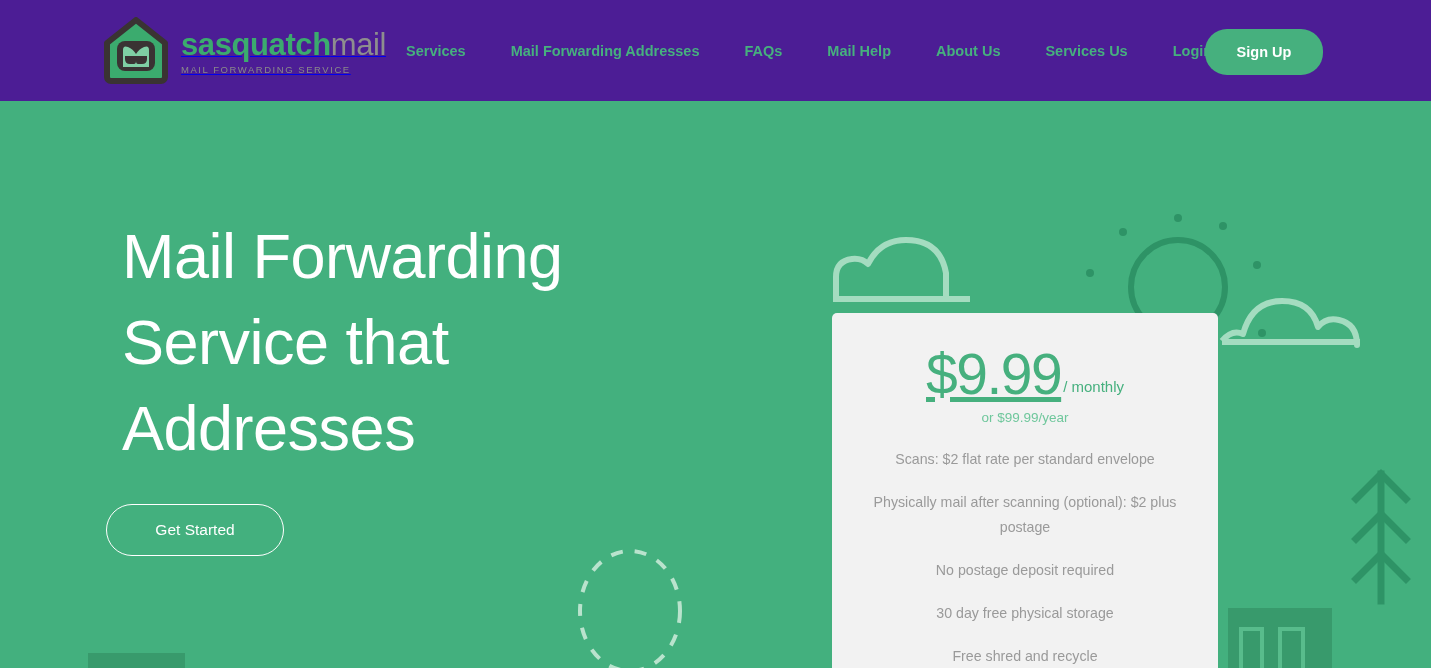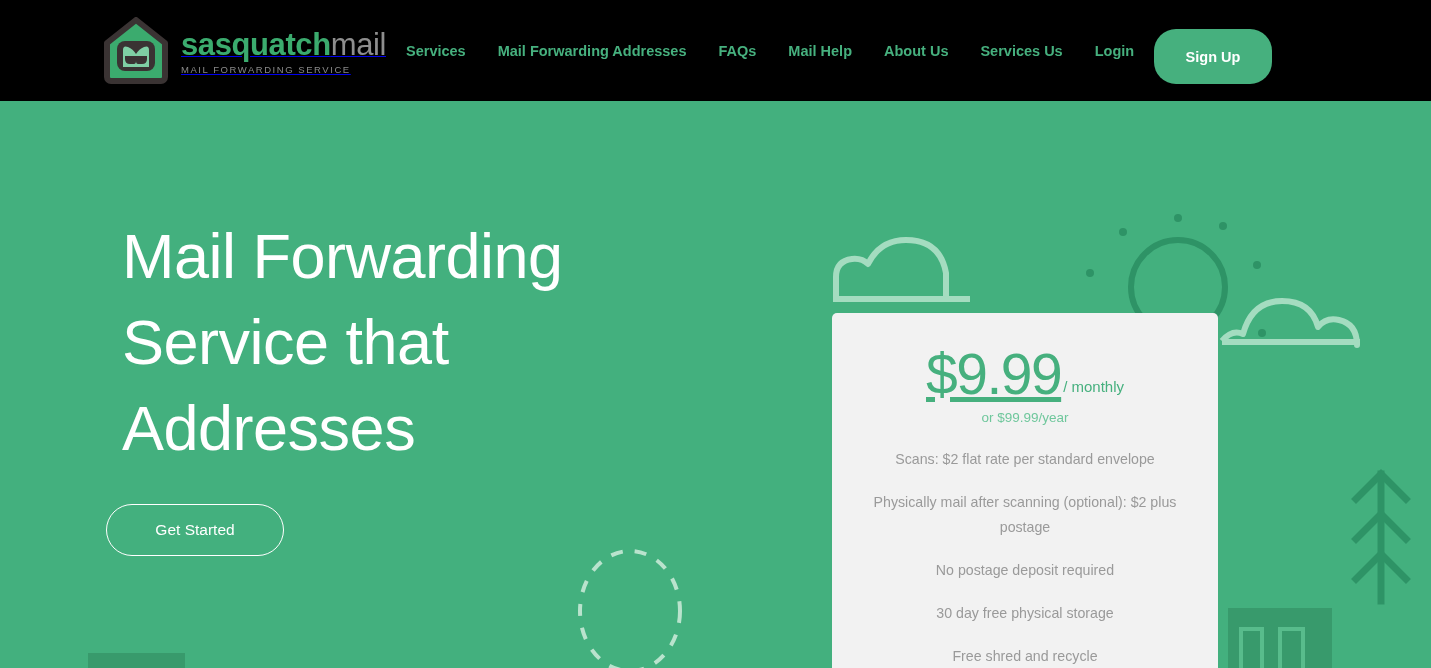--- a/index.html
+++ b/index.html
@@ -10,21 +10,21 @@
     overflow: hidden;
     font-family: "Liberation Sans", sans-serif;
     background: #ffffff;
   }
   .page { position: relative; width: 1431px; height: 668px; overflow: hidden; }
 
   
   .header {
     position: absolute; top: 0; left: 0;
     width: 1431px; height: 101px;
-    background: #000000;
+    background: #4c1d95;
     display: flex; align-items: center;
     z-index: 30;
   }
   .logo-wrap {
     position: absolute; left: 102px; top: 17px;
     display: flex; align-items: center; gap: 11px;
   }
   .logo-mark { width: 68px; height: 68px; display: block; }
   .logo-text-block { padding-top: 2px; }
   .logo-word {
@@ -32,30 +32,30 @@
     white-space: nowrap;
   }
   .logo-word .b { color: #3bab6e; font-weight: 700; }
   .logo-word .l { color: #8e8e8e; font-weight: 400; }
   .logo-tag {
     font-size: 9.5px; color: #8a8a8a; letter-spacing: 1.55px;
     margin-top: 3px; white-space: nowrap;
   }
   .nav {
     position: absolute; left: 406px; top: 0; height: 101px;
-    display: flex; align-items: center; gap: 4px;
+    display: flex; align-items: center; gap: 17px;
   }
   .nav a {
     color: #46b07e; font-size: 14.5px; font-weight: 700;
     text-decoration: none; margin-right: 28px; white-space: nowrap;
   }
   .nav a:last-of-type { margin-right: 0; }
   .signup-btn {
-    position: absolute; left: 1154px; top: 29px;
-    width: 118px; height: 55px; border-radius: 22px;
+    position: absolute; left: 1205px; top: 29px;
+    width: 118px; height: 46px; border-radius: 22px;
     background: #46b07e; color: #fff; border: none;
     font-family: "Liberation Sans", sans-serif;
     font-size: 14.5px; font-weight: 700; cursor: pointer;
     display: flex; align-items: center; justify-content: center; text-align: right;
   }
 
   
   .hero {
     position: absolute; top: 101px; left: 0;
     width: 1431px; height: 567px;

